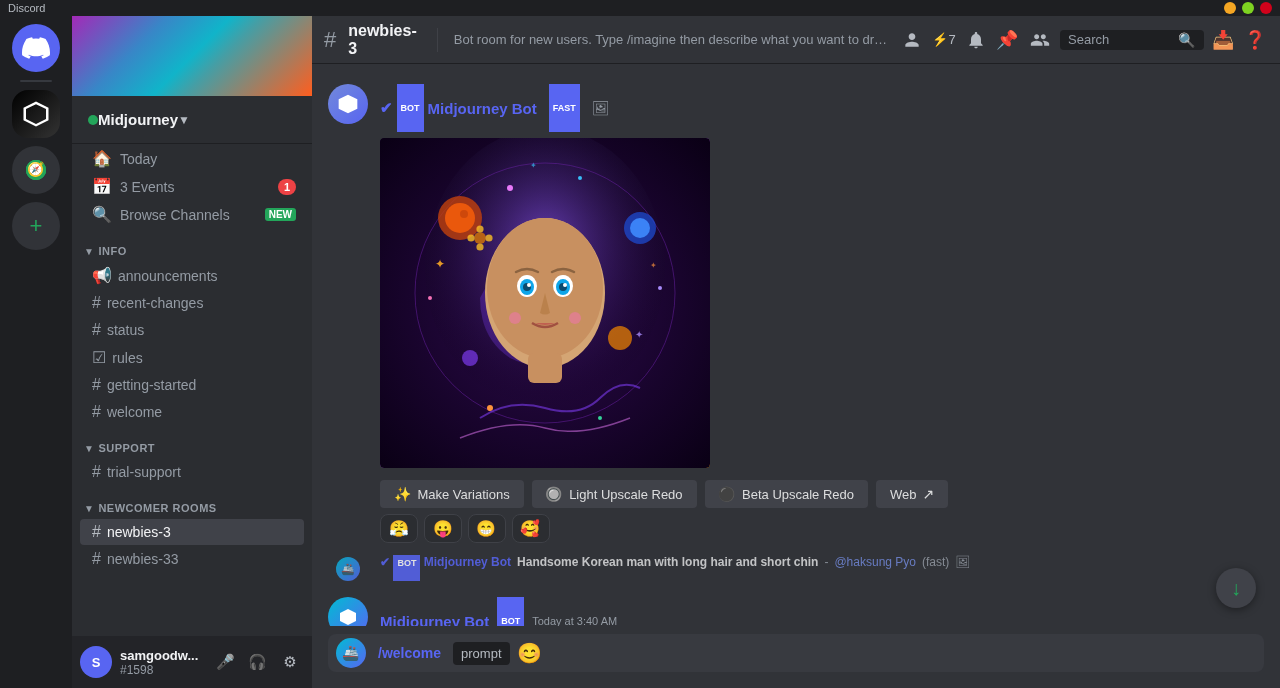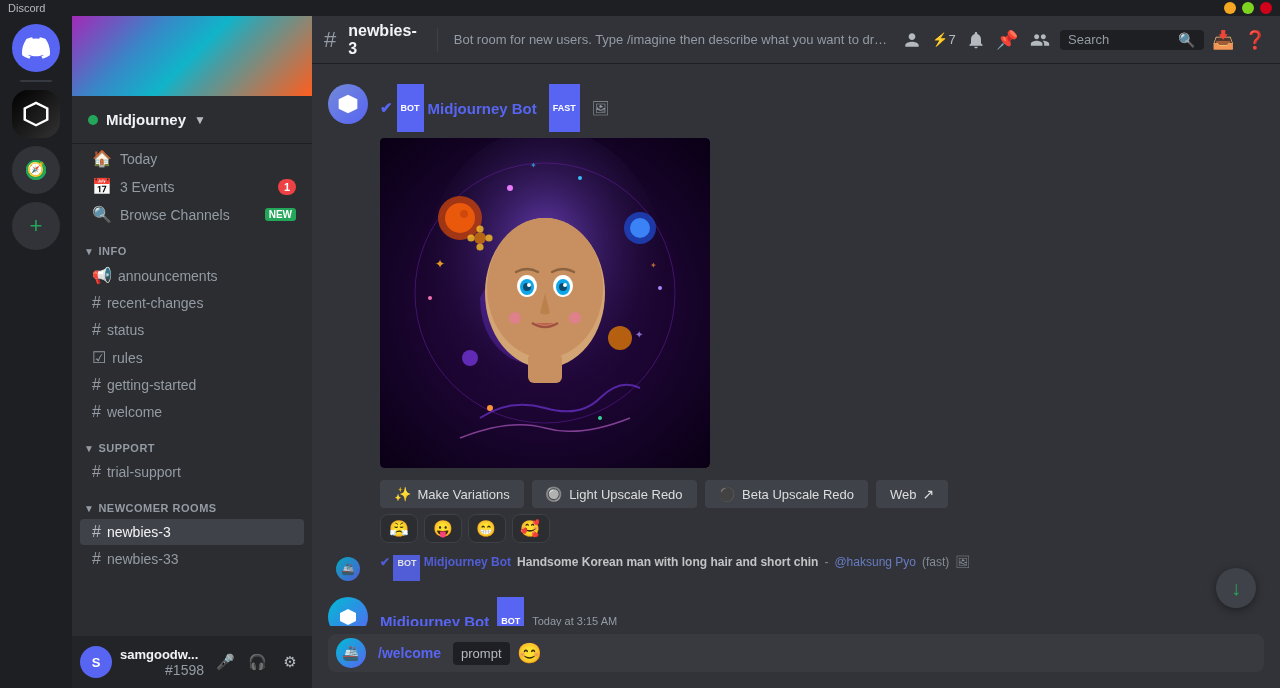--- a/index.html
+++ b/index.html
@@ -90,21 +90,20 @@
       flex-direction: column;
       flex-shrink: 0;
       overflow: hidden;
     }
     .sidebar-header {
       height: 48px;
       border-bottom: 1px solid #1e1f22;
       display: flex;
       align-items: center;
       padding: 0 16px;
-      gap: 8px;
       cursor: pointer;
       flex-shrink: 0;
     }
     .sidebar-header-title { font-weight: 700; font-size: 15px; color: #f2f3f5; }
     .sidebar-header-arrow { color: #b5bac1; font-size: 12px; }
     .online-dot { width: 10px; height: 10px; border-radius: 50%; background: #23a55a; flex-shrink: 0; }
     .sidebar-banner {
       height: 80px;
       background: linear-gradient(135deg, #e040fb 0%, #00bcd4 30%, #f44336 60%, #ff9800 100%);
       flex-shrink: 0;
@@ -193,21 +192,21 @@
       align-items: center;
       justify-content: center;
       font-size: 13px;
       font-weight: 700;
       color: white;
       flex-shrink: 0;
       position: relative;
     }
     .user-info { flex: 1; overflow: hidden; }
     .user-name { font-size: 13px; font-weight: 700; color: #f2f3f5; white-space: nowrap; overflow: hidden; text-overflow: ellipsis; }
-    .user-disc { font-size: 14px; color: #949ba4; text-align: right; }
+    .user-disc { font-size: 12px; color: #949ba4; }
     .user-controls { display: flex; gap: 4px; }
     .user-ctrl-btn { width: 28px; height: 28px; border-radius: 4px; display: flex; align-items: center; justify-content: center; cursor: pointer; color: #b5bac1; font-size: 15px; }
 
     
     .main-content {
       flex: 1;
       display: flex;
       flex-direction: column;
       overflow: hidden;
       background: #313338;
@@ -767,21 +766,21 @@
         <div class="message-group">
           <div class="bot-small-avatar">
             <svg width="24" height="24" viewBox="0 0 24 24" fill="white">
               <path d="M12 4L4 8v8l8 4 8-4V8l-8-4z"></path>
             </svg>
           </div>
           <div class="message-body">
             <div class="message-header">
               <span class="message-author blue">Midjourney Bot</span>
               <span class="bot-badge" style="background:#5865f2;">BOT</span>
-              <span class="message-timestamp">Today at 3:15 AM</span>
+              <span class="message-timestamp">Today at 3:40 AM</span>
             </div>
           </div>
         </div>
 
         <div class="prompt-hint">
           <span class="prompt-label">prompt</span>
           <span style="color:#949ba4;">The prompt to imagine</span>
         </div>
 
       </div>

